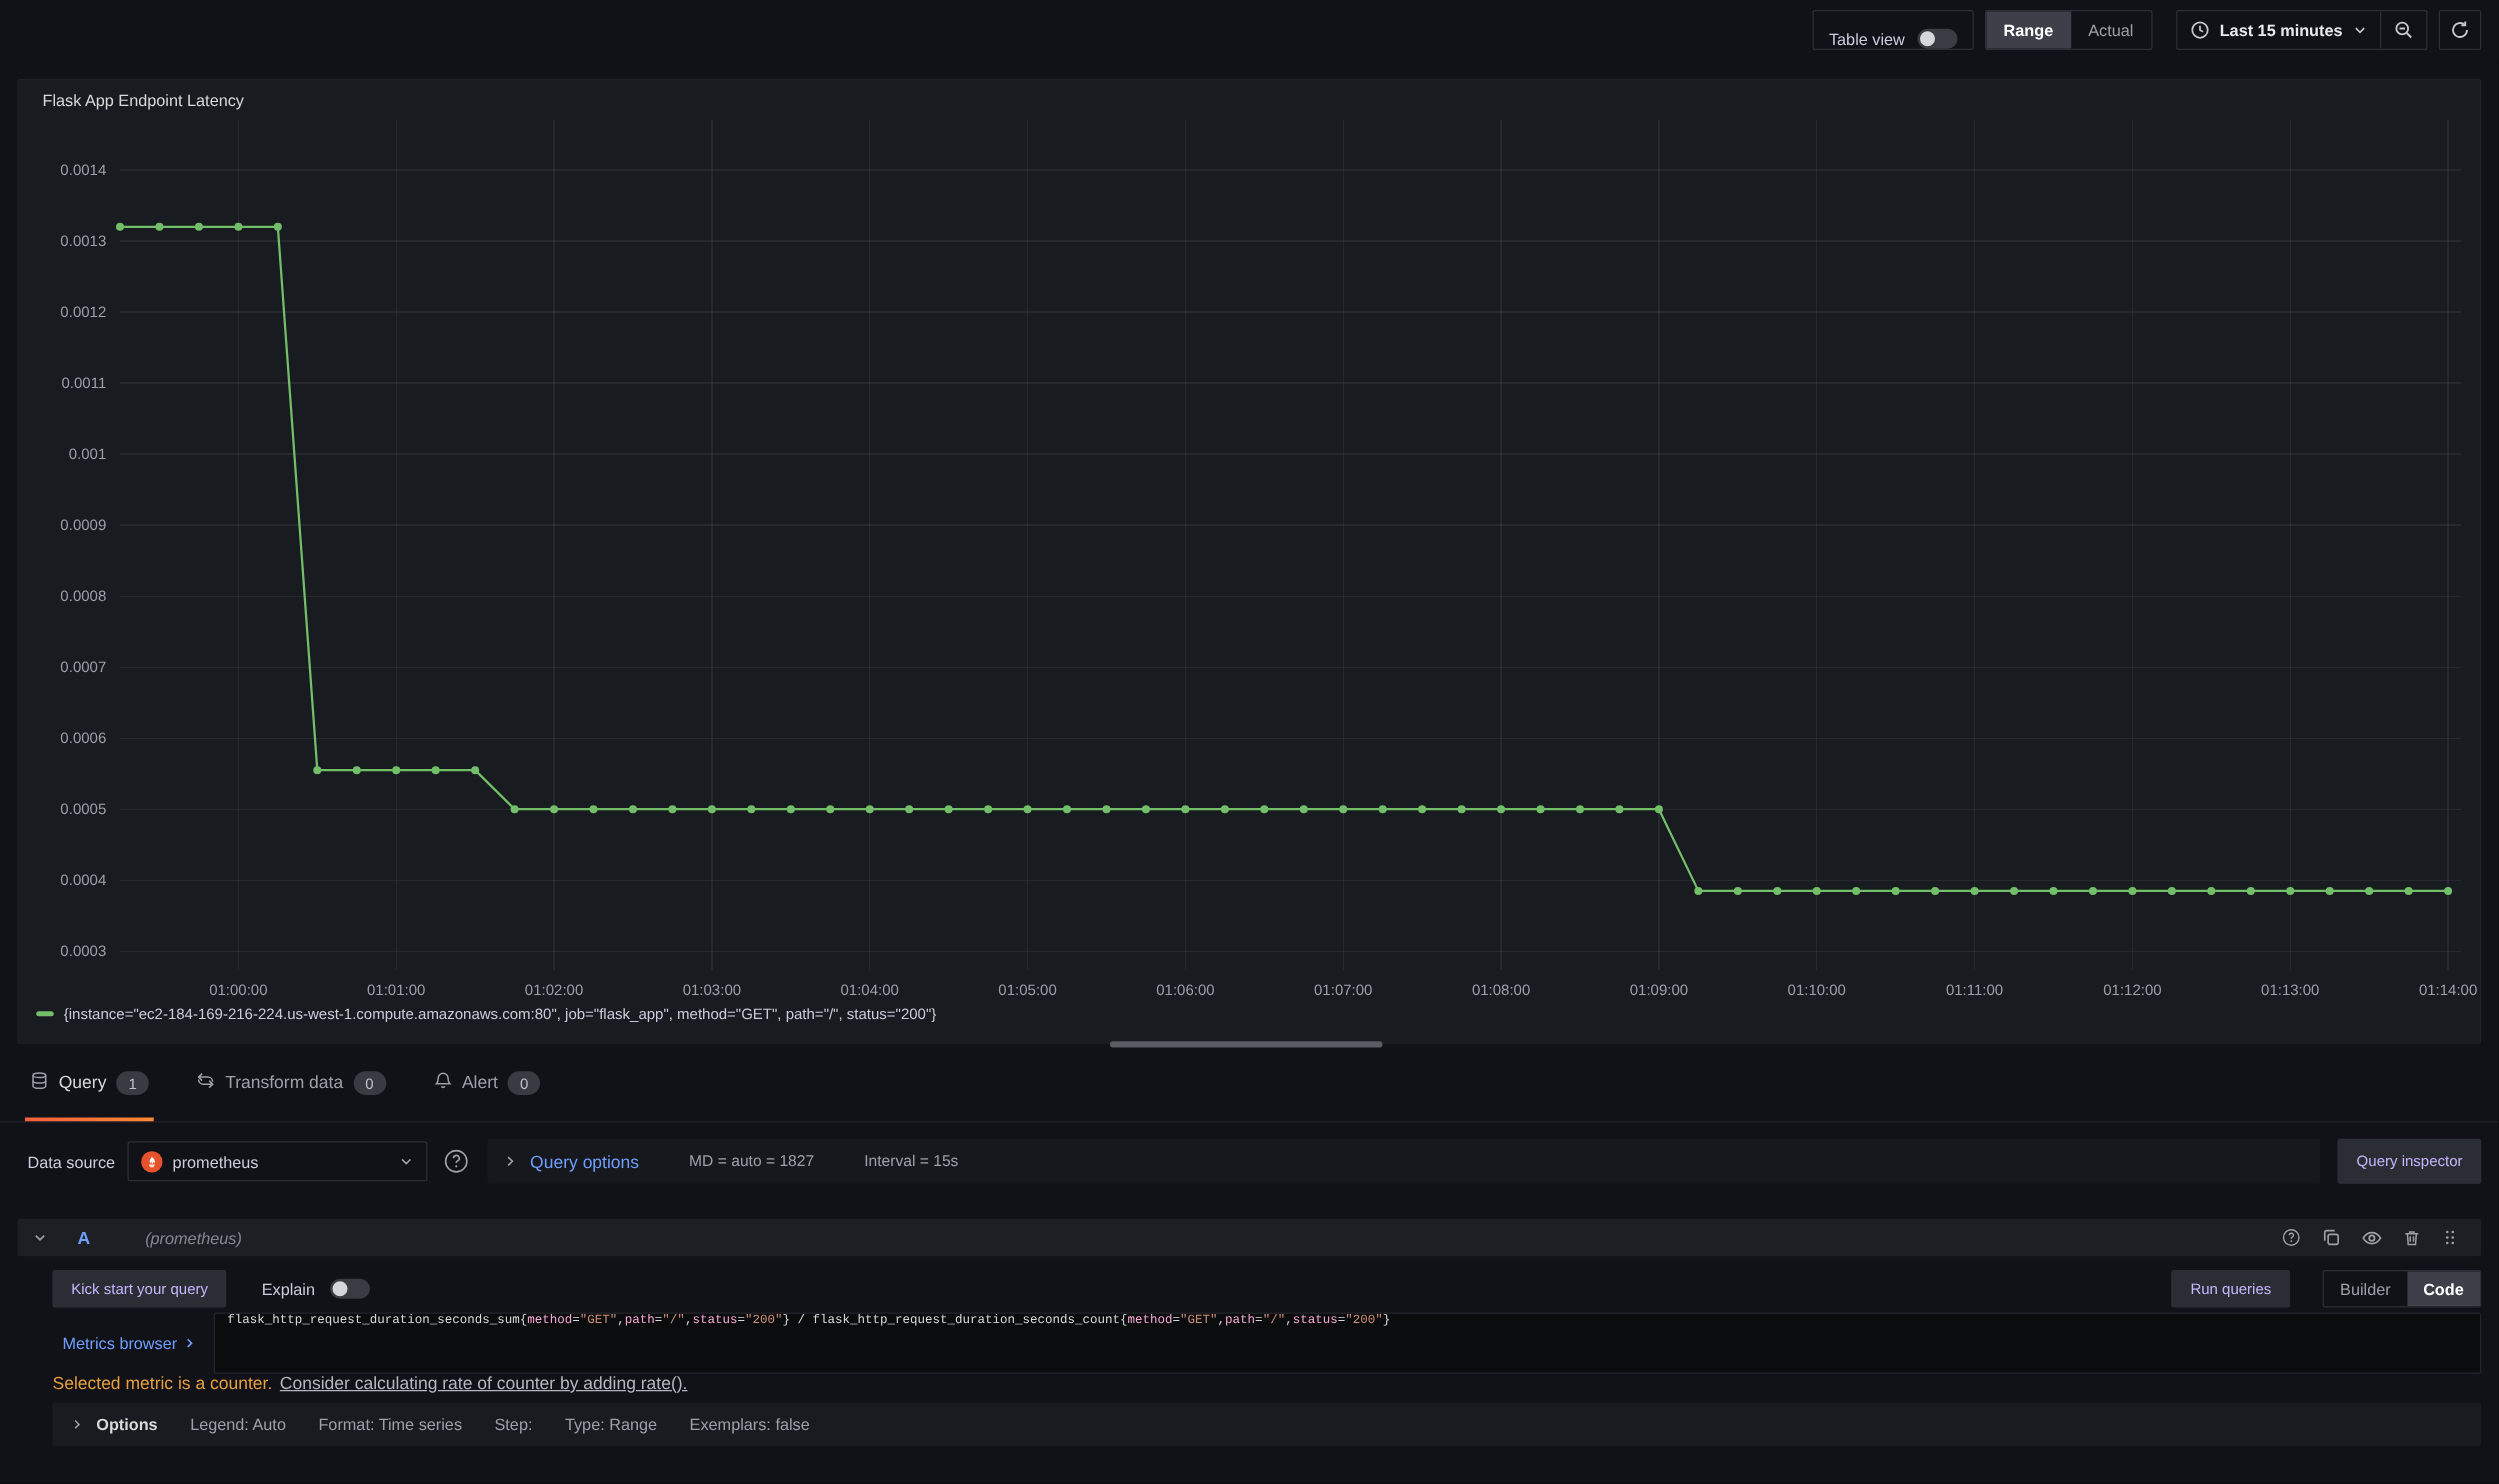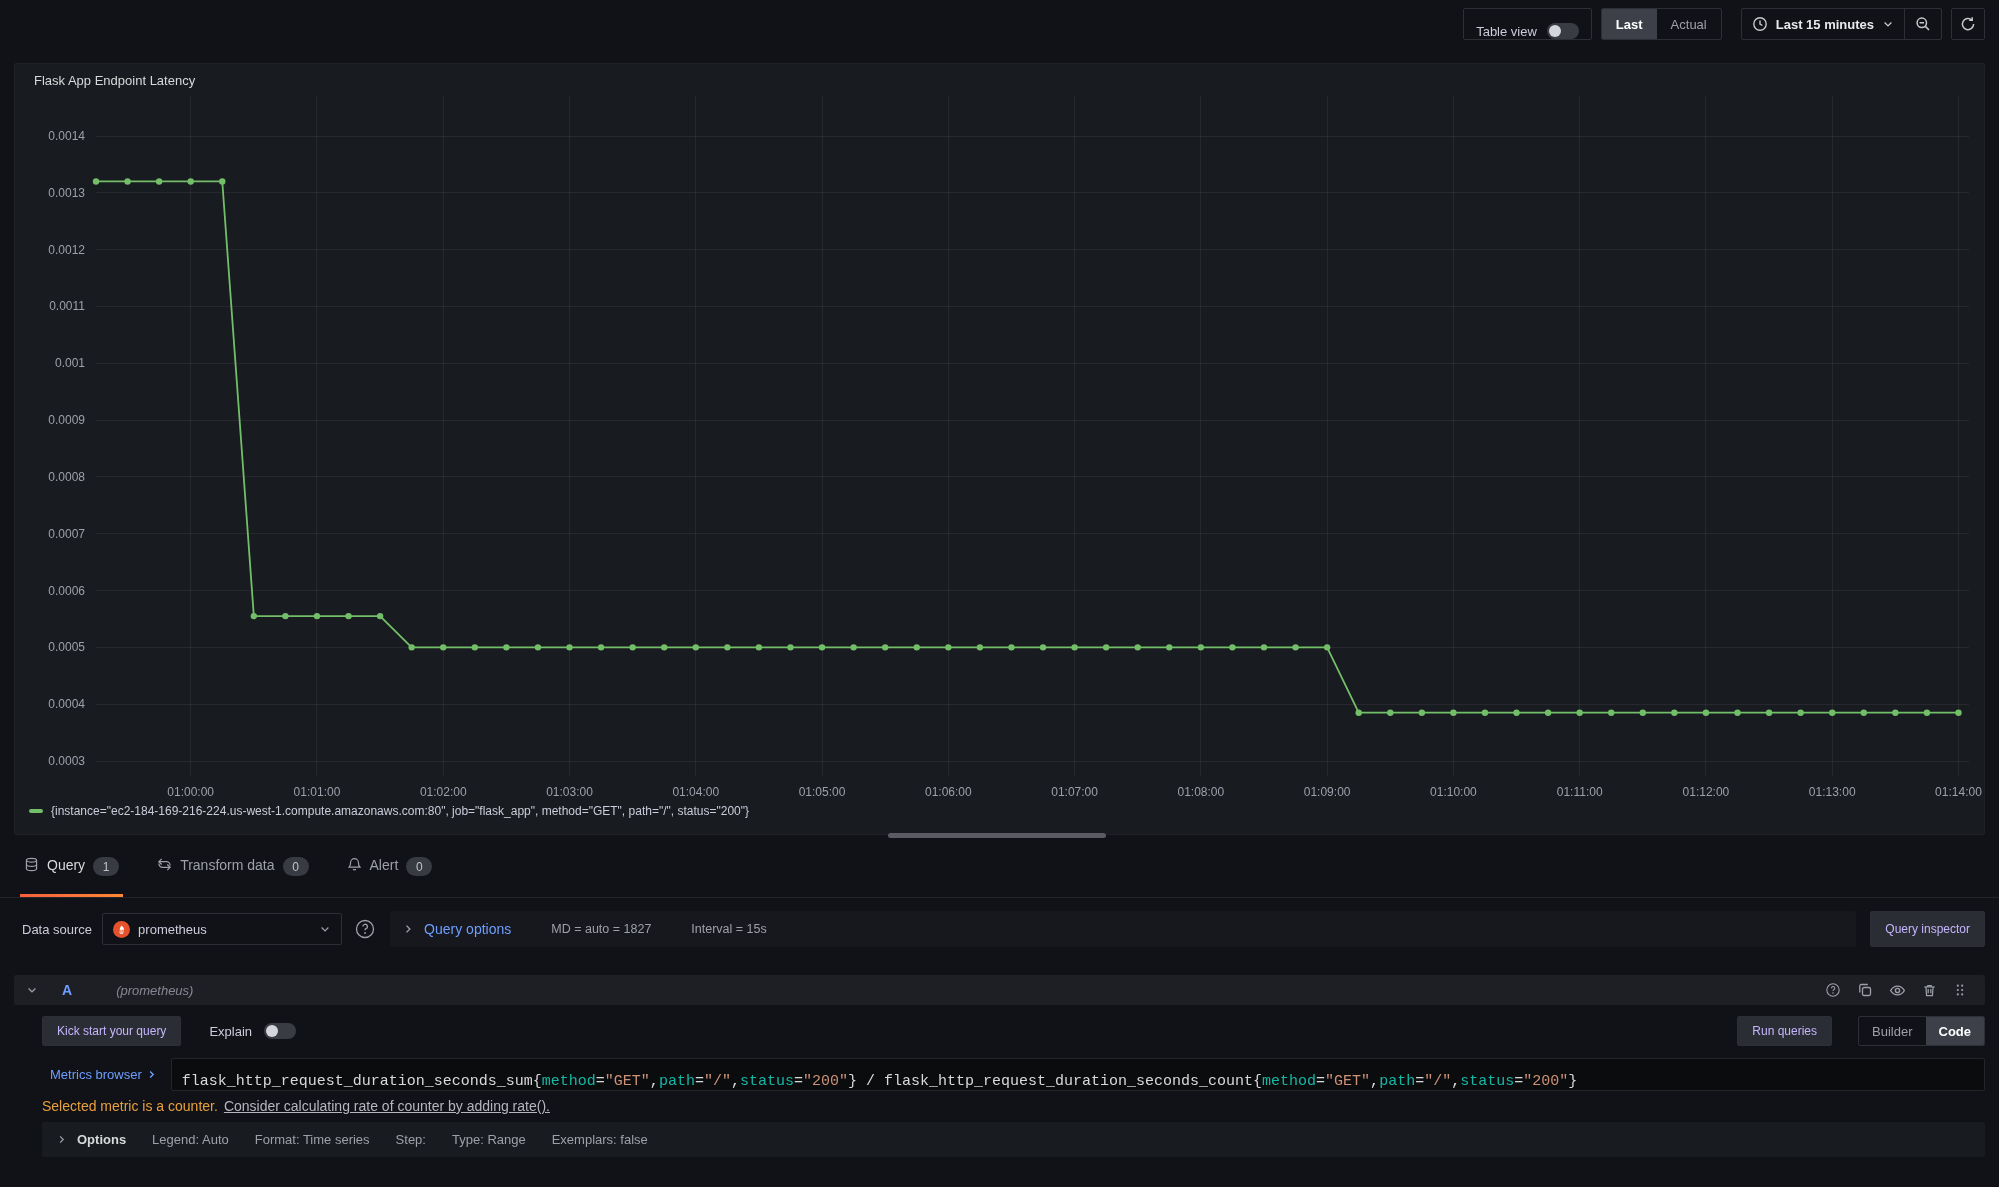--- a/index.html
+++ b/index.html
@@ -70,22 +70,22 @@
   .kick-btn{height:30px;background:#2b2d35;border:1px solid var(--border);font-weight:500}
   .explain{margin-left:28px;display:flex;align-items:center;gap:12px;font-size:13px;color:var(--text)}
   .rightctl{margin-left:auto;display:flex;align-items:center;gap:26px}
   .bc-group{display:flex;height:30px;border:1px solid var(--border);border-radius:2px;overflow:hidden}
   .bc-seg{display:flex;align-items:center;padding:0 13px;font-size:13px;color:var(--text-dim);cursor:pointer}
   .bc-seg.active{background:#3d4049;color:#fff;font-weight:700}
   .runq{height:30px;font-weight:500}
 
   .coderow{position:absolute;left:42px;top:1058px;right:14px;height:33px;display:flex;align-items:center}
   .mb-link{display:flex;align-items:center;gap:4px;color:var(--blue);font-size:13px;font-weight:500;margin-left:8px;margin-right:14px;cursor:pointer;white-space:nowrap}
-  .code-input{flex:1;height:33px;background:var(--bg-input);border:1px solid var(--border-weak);border-radius:2px;display:flex;align-items:flex-end;padding:0 10px;font-family:"Liberation Mono","DejaVu Sans Mono",monospace;font-size:15px;white-space:pre;overflow:hidden;cursor:text}
-  .tok-plain{color:#d8d9da}.tok-label{color:#14b8a6}.tok-string{color:#ce9178}
+  .code-input{flex:1;height:49px;background:var(--bg-input);border:1px solid var(--border-weak);border-radius:2px;display:flex;align-items:flex-start;padding:0 10px;font-family:"Liberation Mono","DejaVu Sans Mono",monospace;font-size:10px;white-space:pre;overflow:hidden;cursor:text}
+  .tok-plain{color:#d8d9da}.tok-label{color:#f9a8d4}.tok-string{color:#ce9178}
 
   .warnrow{position:absolute;left:42px;top:1096px;right:14px;height:20px;display:flex;align-items:center;gap:6px;font-size:14px}
   .warn-text{color:#e8a03c}
   .warn-link{color:#b5b6bf;text-decoration:underline;cursor:pointer}
 
   .optsrow{position:absolute;left:42px;top:1122px;right:14px;height:35px;background:var(--bg-panel);border-radius:2px;display:flex;align-items:center;gap:26px;padding:0 14px;font-size:13px;color:var(--text-dim)}
   .optsrow .opt-head{display:flex;align-items:center;gap:10px;color:#d8d9da;font-weight:700;cursor:pointer}
   .optsrow .opt-head .icon{color:var(--text-dim)}
 </style>
 </head>
@@ -94,21 +94,21 @@
 <div class="stage">
 
   <div class="topbar">
     <div class="tb-box tableview">
       <span>Table view</span>
       <span class="toggle">
           <span class="knob"></span>
         </span>
     </div>
     <div class="tb-box seg-group">
-      <span class="seg active">Last</span>
+      <span class="seg active">Range</span>
       <span class="seg">Actual</span>
     </div>
     <div class="tb-box timegroup" style="margin-left:10px">
       <span class="time-btn">
         <span class="icon">
           <svg width="16" height="16" viewBox="0 0 16 16" fill="none" stroke="#c7c8cc" stroke-width="1.4">
               <circle cx="8" cy="8" r="6.2"></circle>
               <path d="M8 4.6V8l2.4 1.5"></path>
             </svg>
         </span>

